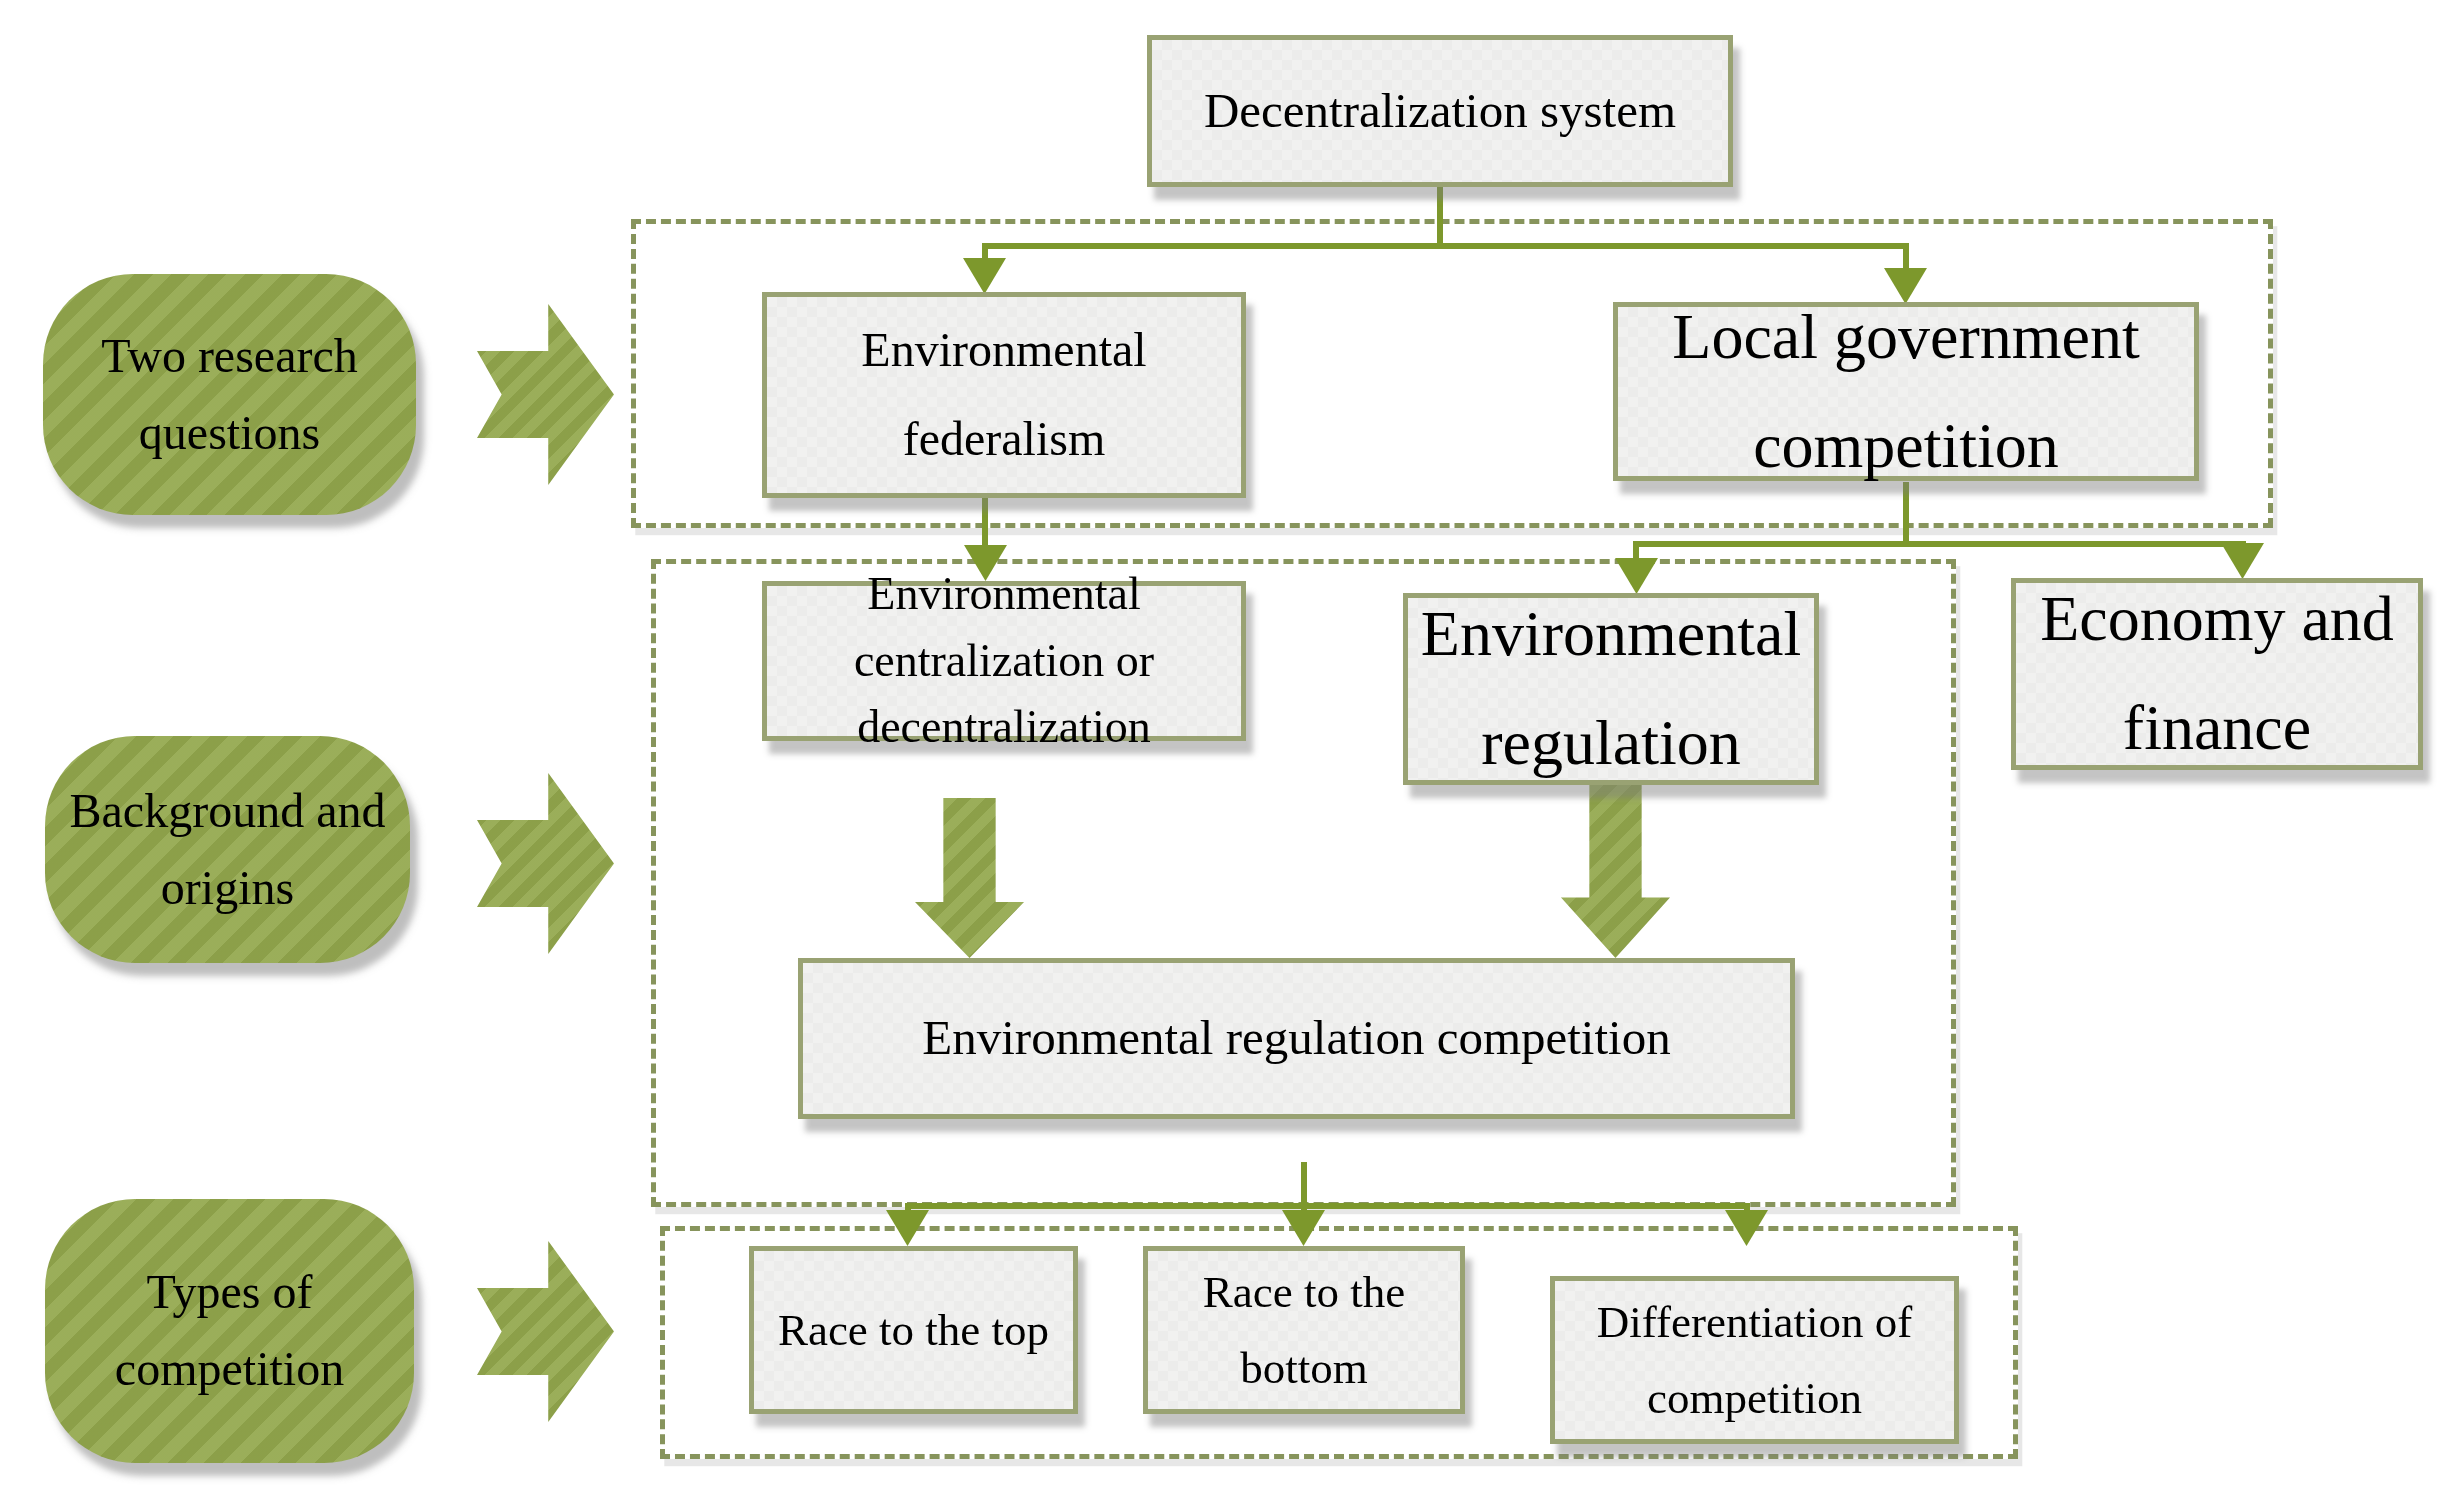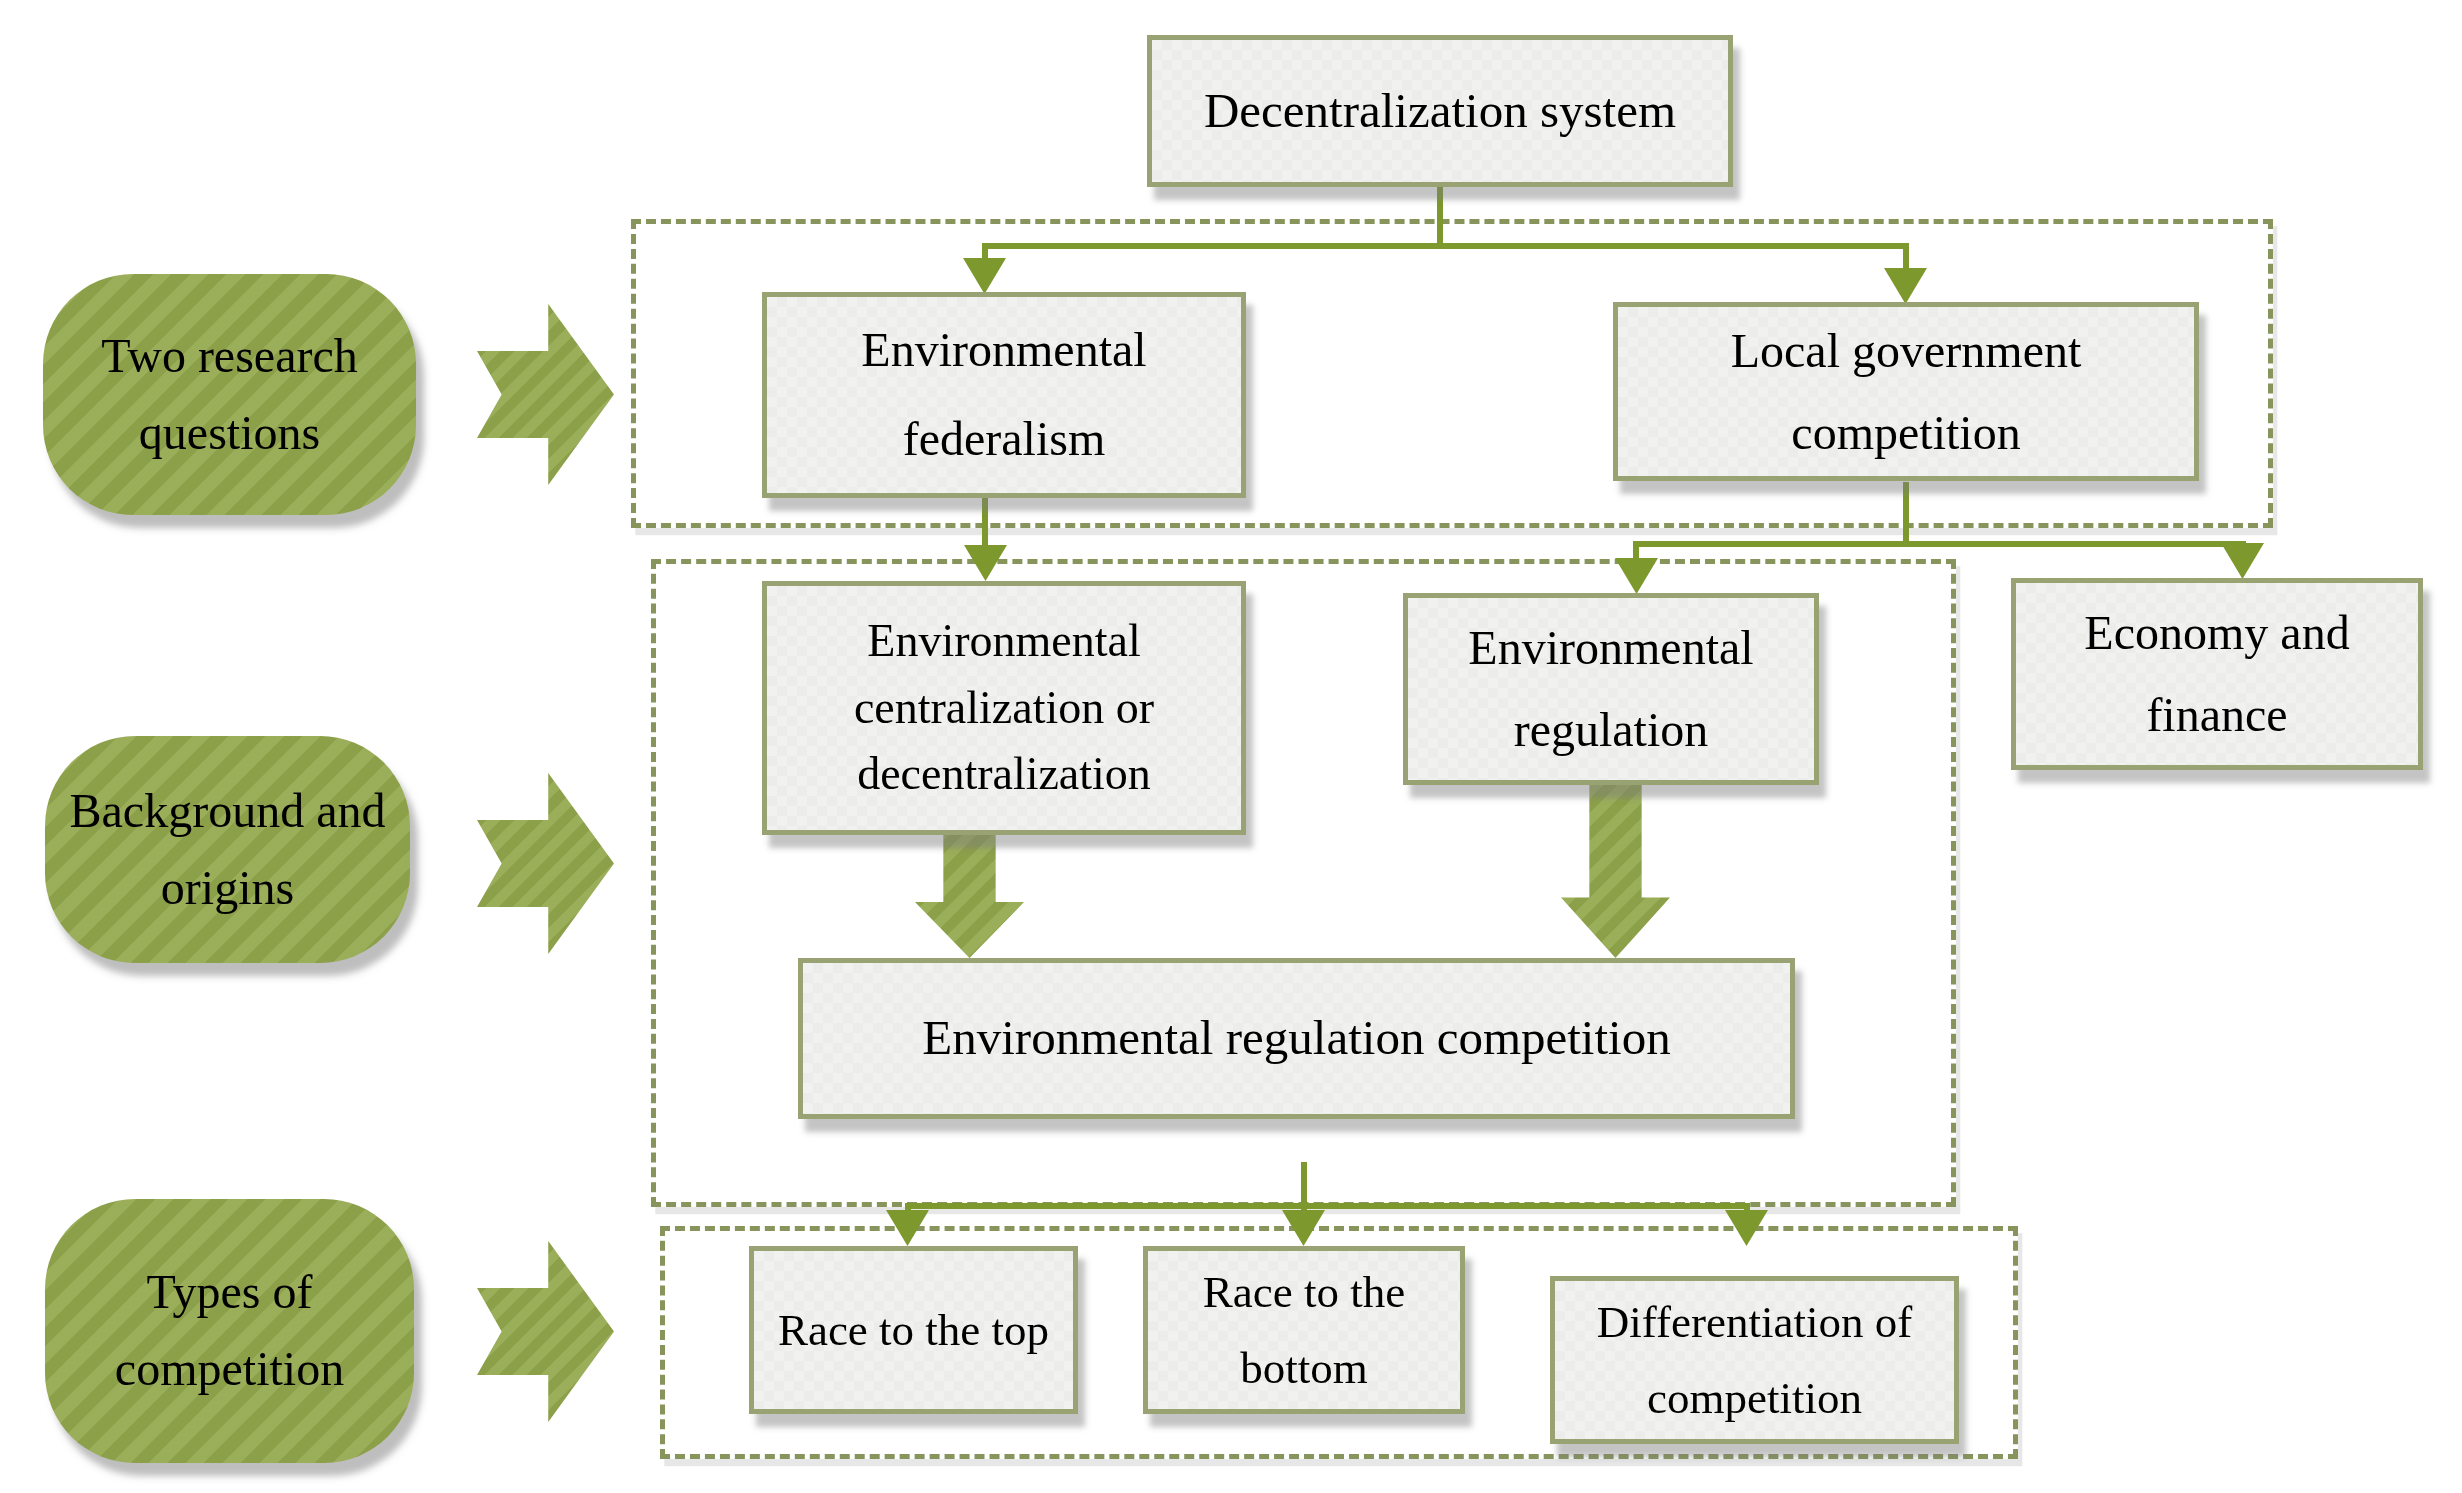--- a/index.html
+++ b/index.html
@@ -20,21 +20,21 @@
     background-color:var(--box-fill,#f1f1f0);
     background-image:
       linear-gradient(45deg,#ececeb 25%,transparent 25%,transparent 75%,#ececeb 75%),
       linear-gradient(45deg,#ececeb 25%,transparent 25%,transparent 75%,#ececeb 75%);
     background-position:0 0,10px 10px;background-size:20px 20px;
     box-shadow:7.2px 13px 5.8px rgba(125,125,125,.45);
     padding:13px 10px;box-sizing:border-box;
   }
   .fs-top{font-size:49px;line-height:1.4;}
   .fs-std{font-size:48px;line-height:1.85;}
-  .fs-lgc{font-size:48px;line-height:1.7;}
+  .fs-lgc{font-size:64px;line-height:1.7;}
   .fs-3l{font-size:46px;line-height:1.45;}
   .fs-erc{font-size:49px;line-height:1.4;}
   .fs-bot{font-size:45px;line-height:1.7;}
   
   .pill{
     position:absolute;display:flex;align-items:center;justify-content:center;
     text-align:center;font-size:48px;line-height:1.6;
     background-color:var(--shape-green,#93a84d);
     background-image:repeating-linear-gradient(135deg,rgba(255,255,255,.07) 0 13px,rgba(0,0,0,.05) 13px 26px);
     border-radius:90px;
@@ -110,21 +110,21 @@
   <div class="arrowhead" style="left:1282px;top:1210px;"></div>
   <div class="line" style="left:1744px;top:1203px;width:5.8px;height:11.6px;"></div>
   <div class="arrowhead" style="left:1725px;top:1210px;"></div>
 
   <div class="gbox fs-top" style="left:1147px;top:35px;width:586px;height:152px;">Decentralization system</div>
 
   <div class="gbox fs-std" style="left:762px;top:292px;width:484px;height:206px;">Environmental federalism</div>
 
   <div class="gbox fs-lgc" style="left:1613px;top:302px;width:586px;height:179px;">Local government competition</div>
 
-  <div class="gbox fs-3l" style="left:762px;top:581px;width:484px;height:254px;">Environmental centralization or decentralization</div>
+  <div class="gbox fs-3l" style="left:762px;top:581px;width:484px;height:160px;">Environmental centralization or decentralization</div>
 
   <div class="gbox fs-lgc" style="left:1403px;top:593px;width:416px;height:192px;">Environmental regulation</div>
 
   <div class="gbox fs-lgc" style="left:2011px;top:578px;width:412px;height:192px;">Economy and finance</div>
 
   <div class="gbox fs-erc" style="left:798px;top:958px;width:997px;height:161px;">Environmental regulation competition</div>
 
   <div class="gbox fs-bot" style="left:749px;top:1246px;width:329px;height:168px;">Race to the top</div>
 
   <div class="gbox fs-bot" style="left:1143px;top:1246px;width:322px;height:168px;">Race to the bottom</div>

